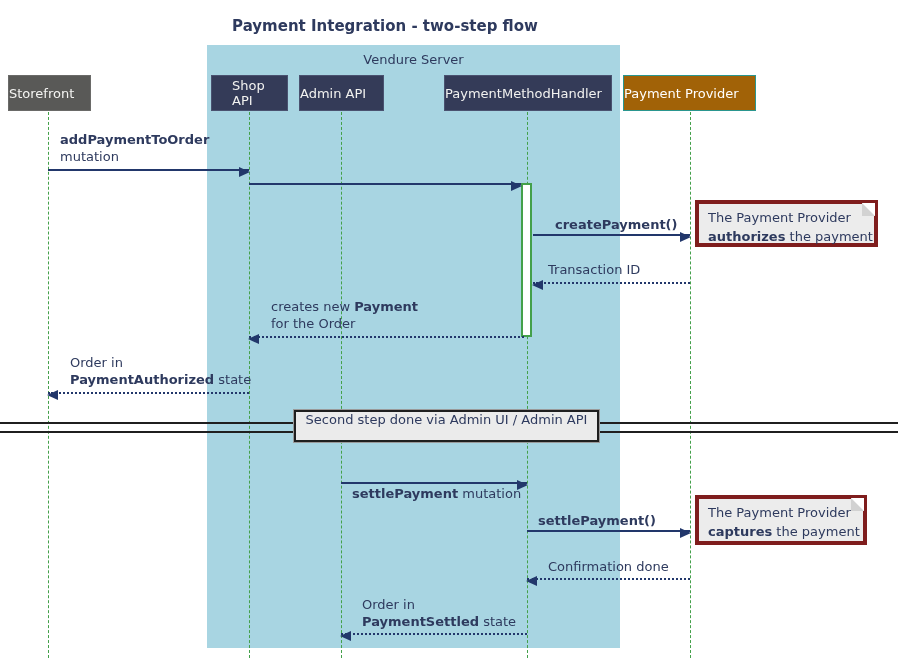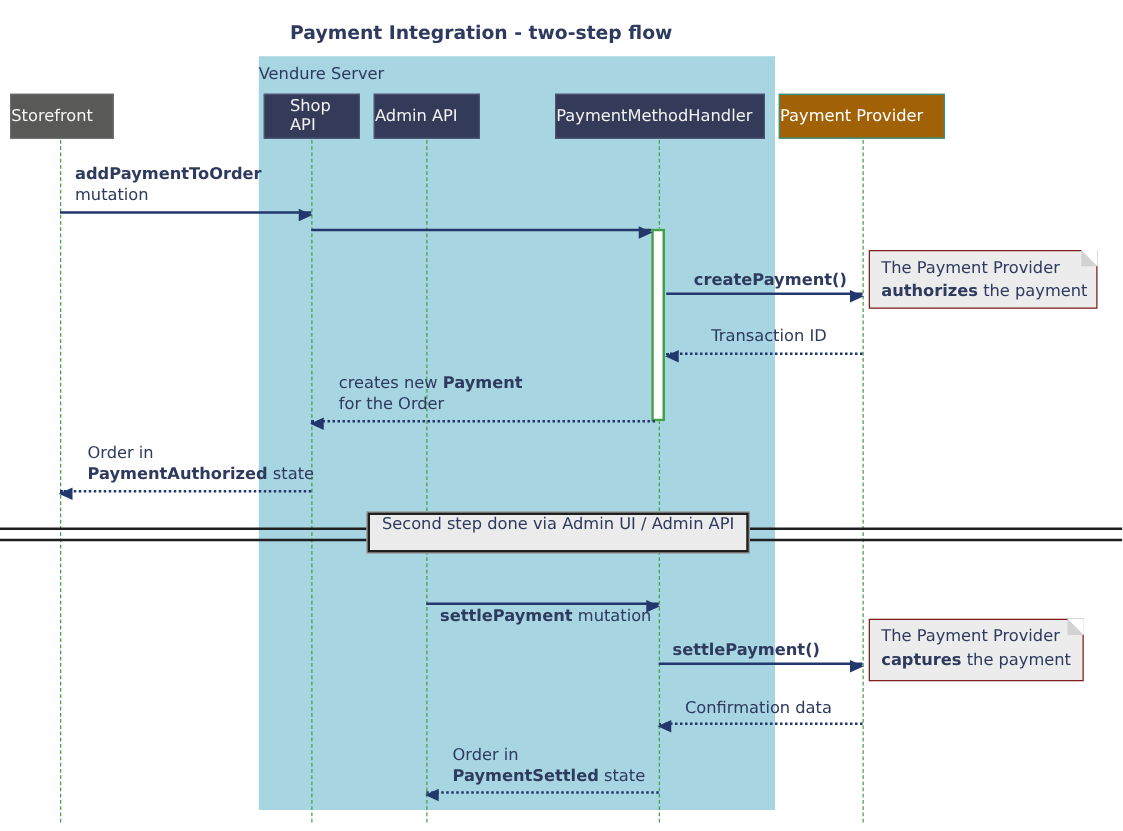--- a/index.html
+++ b/index.html
@@ -3,21 +3,21 @@
 <meta charset="utf-8">
 <style>
   html,body{margin:0;padding:0;background:#ffffff;}
   .canvas{
     position:relative;width:898px;height:665px;overflow:hidden;background:#ffffff;
     font-family:"DejaVu Sans","Liberation Sans",sans-serif;color:#2e3a5e;
   }
   .title{position:absolute;top:17px;left:0;width:770px;text-align:center;
     font-size:15px;font-weight:bold;color:#2e3a5e;}
   .frame{position:absolute;left:207px;top:45px;width:413px;height:603px;background:#a8d5e2;z-index:1;}
-  .frame-label{position:absolute;left:207px;top:52px;width:413px;
+  .frame-label{position:absolute;left:207px;top:52px;width:413px;text-align:center;
     font-size:13px;color:#2e3a5e;z-index:2;}
   .lifeline{position:absolute;top:112px;height:546px;width:0;border-left:1px dashed #44a04a;z-index:2;}
   .participant{position:absolute;top:75px;height:36px;box-sizing:border-box;z-index:3;
     display:flex;align-items:center;font-size:13px;color:#f2f2f0;}
   .p-navy{background:#343b58;border:1px solid #4a5270;}
   .p-gray{background:#595957;border:1px solid #6a6a68;color:#f4f4f2;}
   .p-teal{background:#a16207;border:1px solid #2a968f;color:#ffffff;}
   .activation{position:absolute;left:521px;top:183px;width:7px;height:150px;
     background:#ffffff;border:2px solid #44a04a;z-index:4;}
   .msg{position:absolute;height:0;border-top:2px solid #22376b;z-index:5;}
@@ -26,21 +26,21 @@
     border-left:11px solid #22376b;border-top:5px solid transparent;border-bottom:5px solid transparent;}
   .head-l::before{content:"";position:absolute;left:-1px;top:-4px;width:0;height:0;
     border-right:11px solid #22376b;border-top:5px solid transparent;border-bottom:5px solid transparent;}
   .label{position:absolute;font-size:13px;line-height:17px;color:#2e3a5e;white-space:nowrap;z-index:6;}
   .b{font-weight:bold;text-align:center;}
   .divider-lines{position:absolute;left:0;top:422px;width:898px;height:7px;box-sizing:content-box;
     border-top:2px solid #1f1f1f;border-bottom:2px solid #1f1f1f;z-index:5;}
   .divider-box{position:absolute;left:294px;top:410px;width:305px;height:32px;box-sizing:border-box;
     background:#ebebeb;border:2px solid #1f1f1f;box-shadow:0 0 0 1px #9a9a9a;z-index:6;
     display:flex;align-items:flex-start;justify-content:center;font-size:13px;color:#2e3a5e;white-space:nowrap;}
-  .note{position:absolute;box-sizing:border-box;background:#ececec;border:1px solid #7f1d1d;
+  .note{position:absolute;box-sizing:border-box;background:#ececec;border:4px solid #7f1d1d;
     padding:4px 9px;font-size:13px;line-height:19px;color:#2e3a5e;z-index:6;white-space:nowrap;}
   .note::before{content:"";position:absolute;top:-1px;right:-1px;width:0;height:0;
     border-style:solid;border-width:0 13px 13px 0;border-color:transparent #ffffff #d2d2d2 transparent;}
 </style>
 </head>
 <body>
 
 <div class="canvas">
 
   <div class="title">Payment Integration - two-step flow</div>
@@ -83,21 +83,21 @@
   <div class="label" style="left:543px;top:216px;margin-left:12px;">
     <span class="b">createPayment()</span>
   </div>
   <div class="msg head-r" style="left:533px;top:234px;width:157px;"></div>
 
   <div class="note" style="left:695px;top:200px;width:183px;height:47px;">
     <span>The Payment Provider</span><br>
     <span class="b">authorizes</span><span> the payment</span>
   </div>
 
-  <div class="label" style="left:569px;top:261px;">
+  <div class="label" style="left:548px;top:261px;">
     <span>Transaction ID</span>
   </div>
   <div class="msg dotted head-l" style="left:533px;top:282px;width:157px;"></div>
 
   <div class="label" style="left:271px;top:298px;">
     <span>creates new </span><span class="b">Payment</span><br>
     <span>for the Order</span>
   </div>
   <div class="msg dotted head-l" style="left:249px;top:336px;width:275px;"></div>
 
@@ -121,21 +121,21 @@
     <span class="b">settlePayment()</span>
   </div>
   <div class="msg head-r" style="left:527px;top:530px;width:163px;"></div>
 
   <div class="note" style="left:695px;top:495px;width:172px;height:50px;">
     <span>The Payment Provider</span><br>
     <span class="b">captures</span><span> the payment</span>
   </div>
 
   <div class="label" style="left:548px;top:558px;">
-    <span>Confirmation data</span>
+    <span>Confirmation done</span>
   </div>
   <div class="msg dotted head-l" style="left:527px;top:578px;width:163px;"></div>
 
   <div class="label" style="left:362px;top:596px;">
     <span>Order in</span><br>
     <span class="b">PaymentSettled</span><span> state</span>
   </div>
   <div class="msg dotted head-l" style="left:341px;top:633px;width:186px;"></div>
 
 </div>

